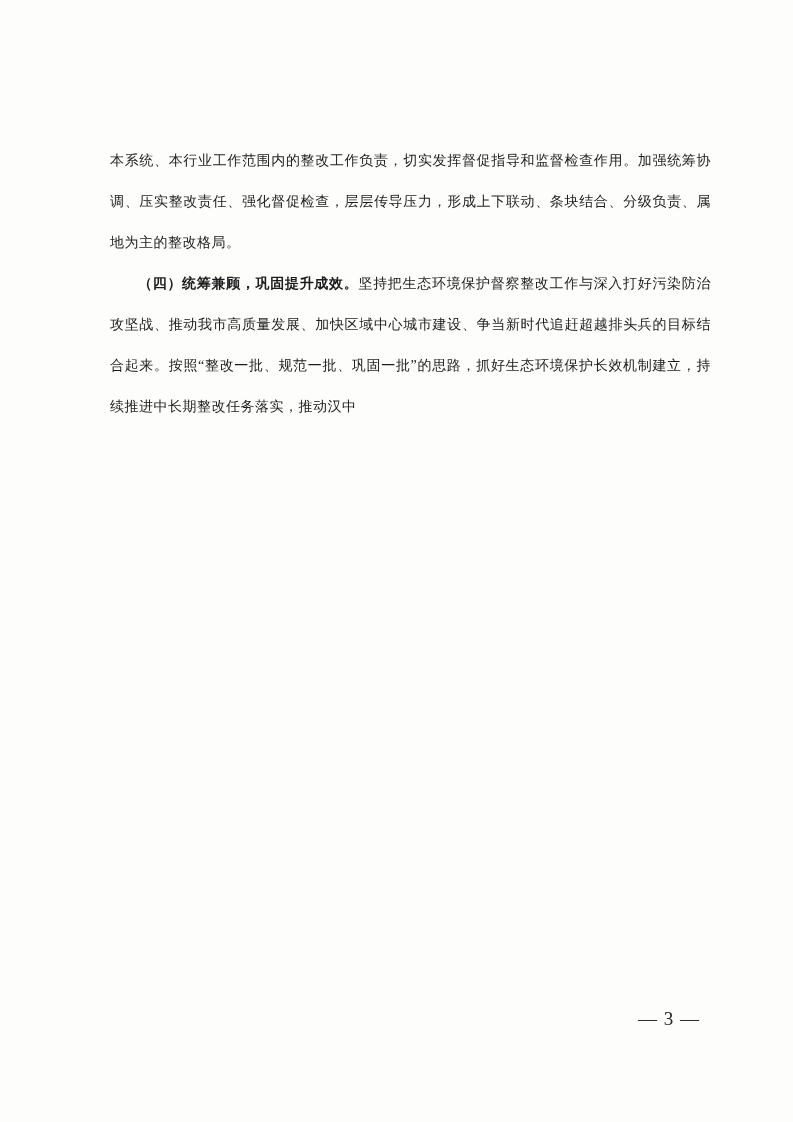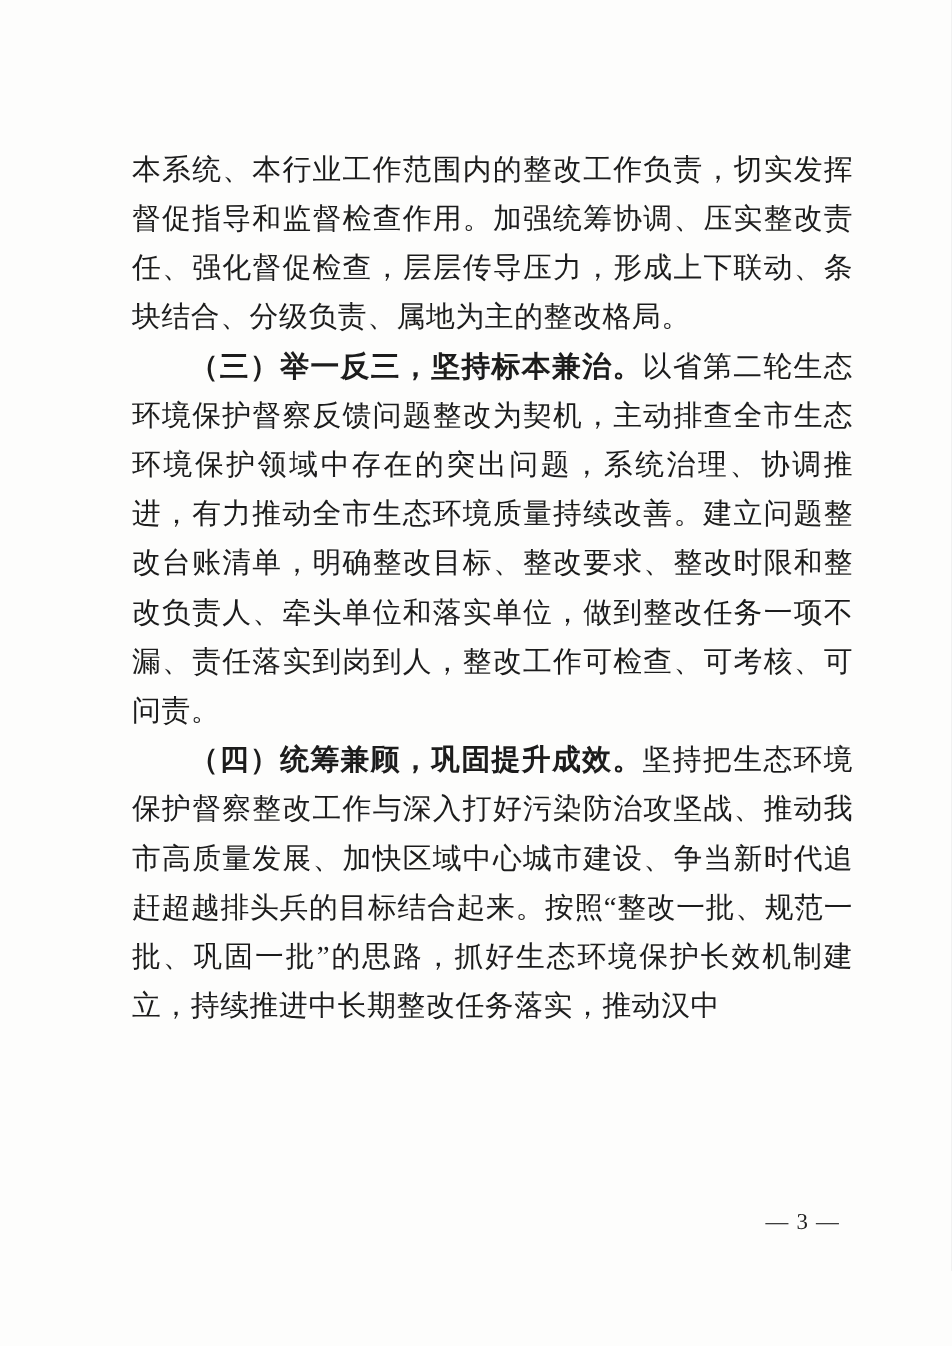--- a/index.html
+++ b/index.html
@@ -13,23 +13,23 @@
     height: 1122px;
     margin: 0 auto;
     background: #fdfdfc;
     overflow: hidden;
     font-family: "Liberation Serif", serif;
     color: #1c1c1c;
   }
   .text-block {
     position: absolute;
     left: 110px;
-    top: 122px;
+    top: 140px;
     width: 601px;
-    font-size: 24px;
+    font-size: 14px;
     line-height: 41px;
     text-align: justify;
     text-justify: inter-ideograph;
     letter-spacing: 0.5px;
   }
   .para {
     margin: 0;
     padding: 0;
   }
   .para.indent {
@@ -51,20 +51,19 @@
 </style>
 </head>
 <body>
 
 <div class="page">
   <div class="text-block">
 
     <p class="para"><span>本系统、本行业工作范围内的整改工作负责，切实发挥督促指导和监督检查作用。加强统筹协调、压实整改责任、强化督促检查，层层传导压力，形成上下联动、条块结合、分级负责、属地为主的整改格局。</span></p>
 
 
-    <p class="para indent"><span class="para-heading">（三）举一反三，坚持标本兼治。</span><span>以省第二轮生态环境保护督察反馈问题整改为契机，主动排查全市生态环境保护领域中存在的突出问题，系统治理、协调推进，有力推动全市生态环境质量持续改善。建立问题整改台账清单，明确整改目标、整改要求、整改时限和整改负责人、牵头单位和落实单位，做到整改任务一项不漏、责任落实到岗到人，整改工作可检查、可考核、可问责。</span></p>
 
     <p class="para indent"><span class="para-heading">（四）统筹兼顾，巩固提升成效。</span><span>坚持把生态环境保护督察整改工作与深入打好污染防治攻坚战、推动我市高质量发展、加快区域中心城市建设、争当新时代追赶超越排头兵的目标结合起来。按照“整改一批、规范一批、巩固一批”的思路，抓好生态环境保护长效机制建立，持续推进中长期整改任务落实，推动汉中</span></p>
 
   </div>
 
   <div class="page-number">— 3 —</div>
 </div>
 
 </body></html>

